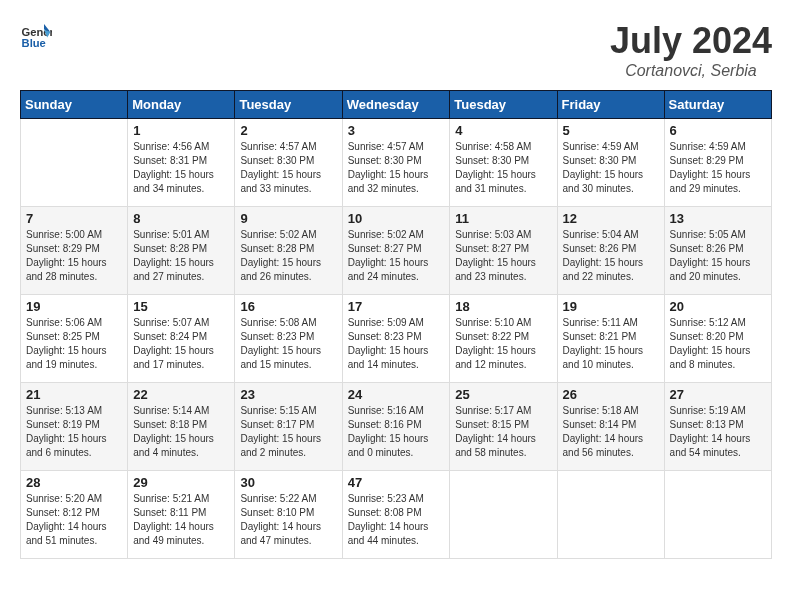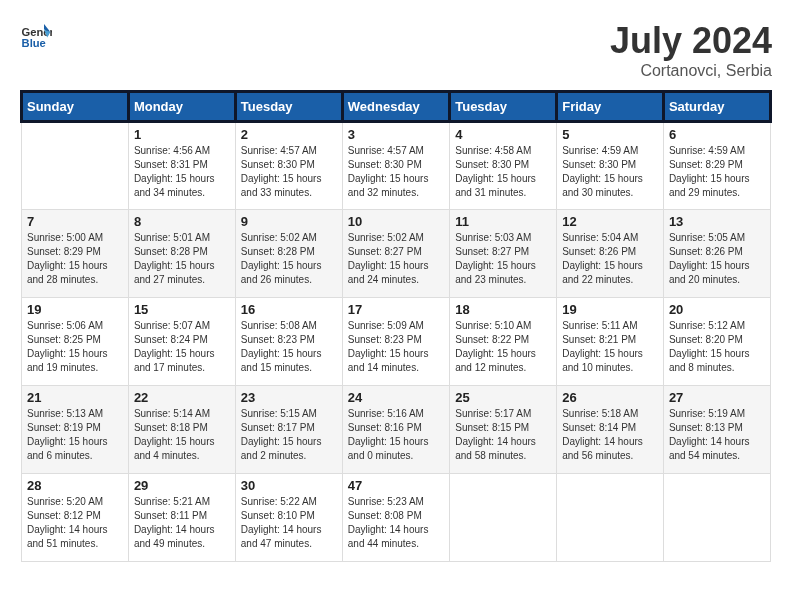--- a/index.html
+++ b/index.html
@@ -19,44 +19,45 @@
     .logo {
       display: flex;
       align-items: center;
       gap: 4px;
     }
     .logo-icon {
       width: 32px;
       height: 32px;
     }
     .title-area {
-      text-align: right;
+      text-align: center;
     }
     .month-title {
       font-size: 36px;
       font-weight: bold;
       color: #333;
     }
     .location-title {
       font-size: 16px;
       color: #555;
+      font-style: italic;
     }
     .calendar {
       width: 100%;
       border-collapse: collapse;
       font-size: 11px;
     }
     .calendar th {
       background-color: #1a5fa8;
       color: #fff;
       padding: 6px 4px;
       text-align: left;
       font-size: 13px;
       font-weight: bold;
-      border: 3px solid #0f172a;
+      border: 1px solid #0f172a;
     }
     .calendar td {
       border: 1px solid #ddd;
       padding: 4px 5px;
       vertical-align: top;
       height: 88px;
       width: 108px;
     }
     .day-number {
       font-size: 13px;

